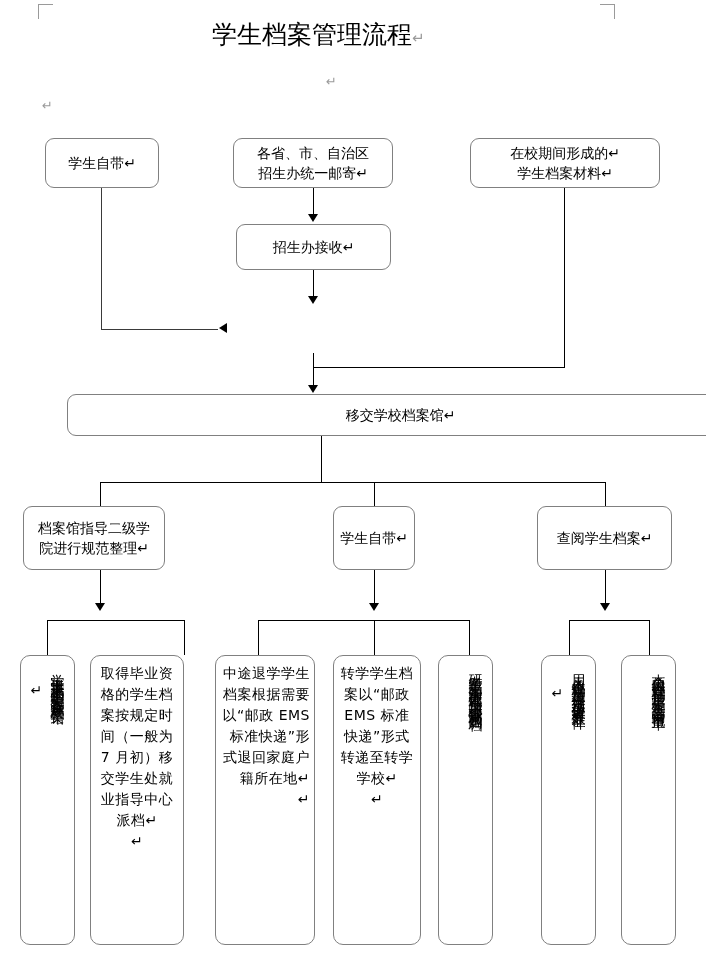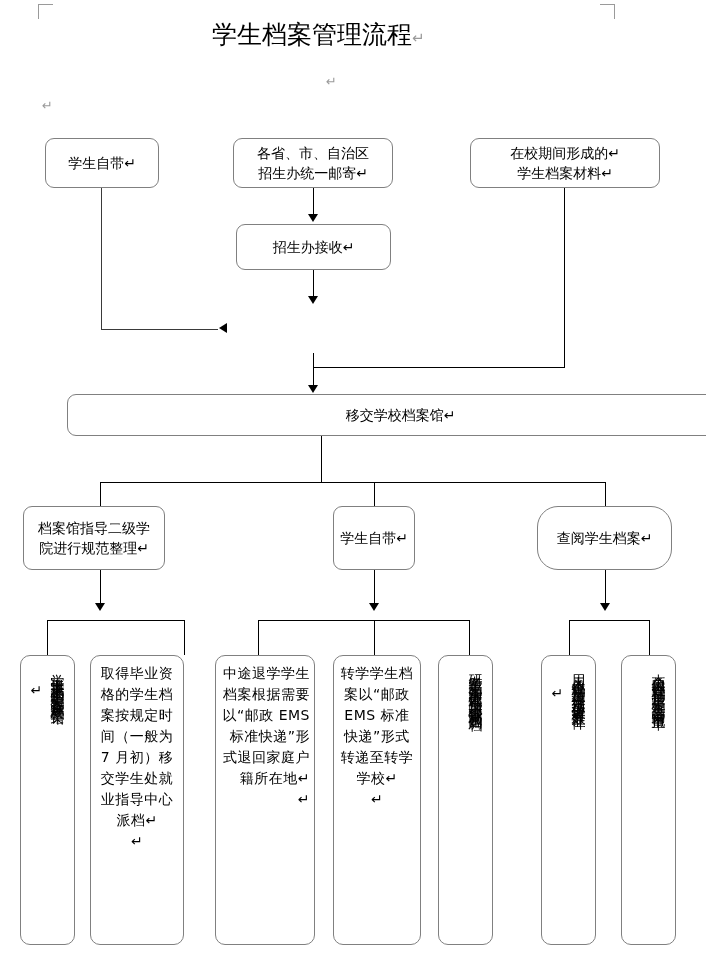--- a/index.html
+++ b/index.html
@@ -114,21 +114,21 @@
 
   <div class="node" style="left:23px;top:506px;width:142px;height:64px;">
     <span class="txt" style="white-space:pre-line;">档案馆指导二级学
 院进行规范整理↵</span>
   </div>
 
   <div class="node" style="left:333px;top:506px;width:82px;height:64px;">
     <span class="txt">学生自带↵</span>
   </div>
 
-  <div class="node" style="left:537px;top:506px;width:135px;height:64px;border-radius:21px;">
+  <div class="node" style="left:537px;top:506px;width:135px;height:64px;">
     <span class="txt">查阅学生档案↵</span>
   </div>
 
   <div class="node sq vert" style="left:20px;top:655px;width:55px;height:290px;">
     <span class="txt" style="white-space:pre-line;">学生退学未退档的学生档案暂存学校档案馆↵
 ↵</span>
   </div>
 
   <div class="node sq tall" style="left:90px;top:655px;width:94px;height:290px;">
     <span class="txt" style="white-space:pre-line;">取得毕业资格的学生档案按规定时间（一般为 7 月初）移交学生处就业指导中心派档↵

